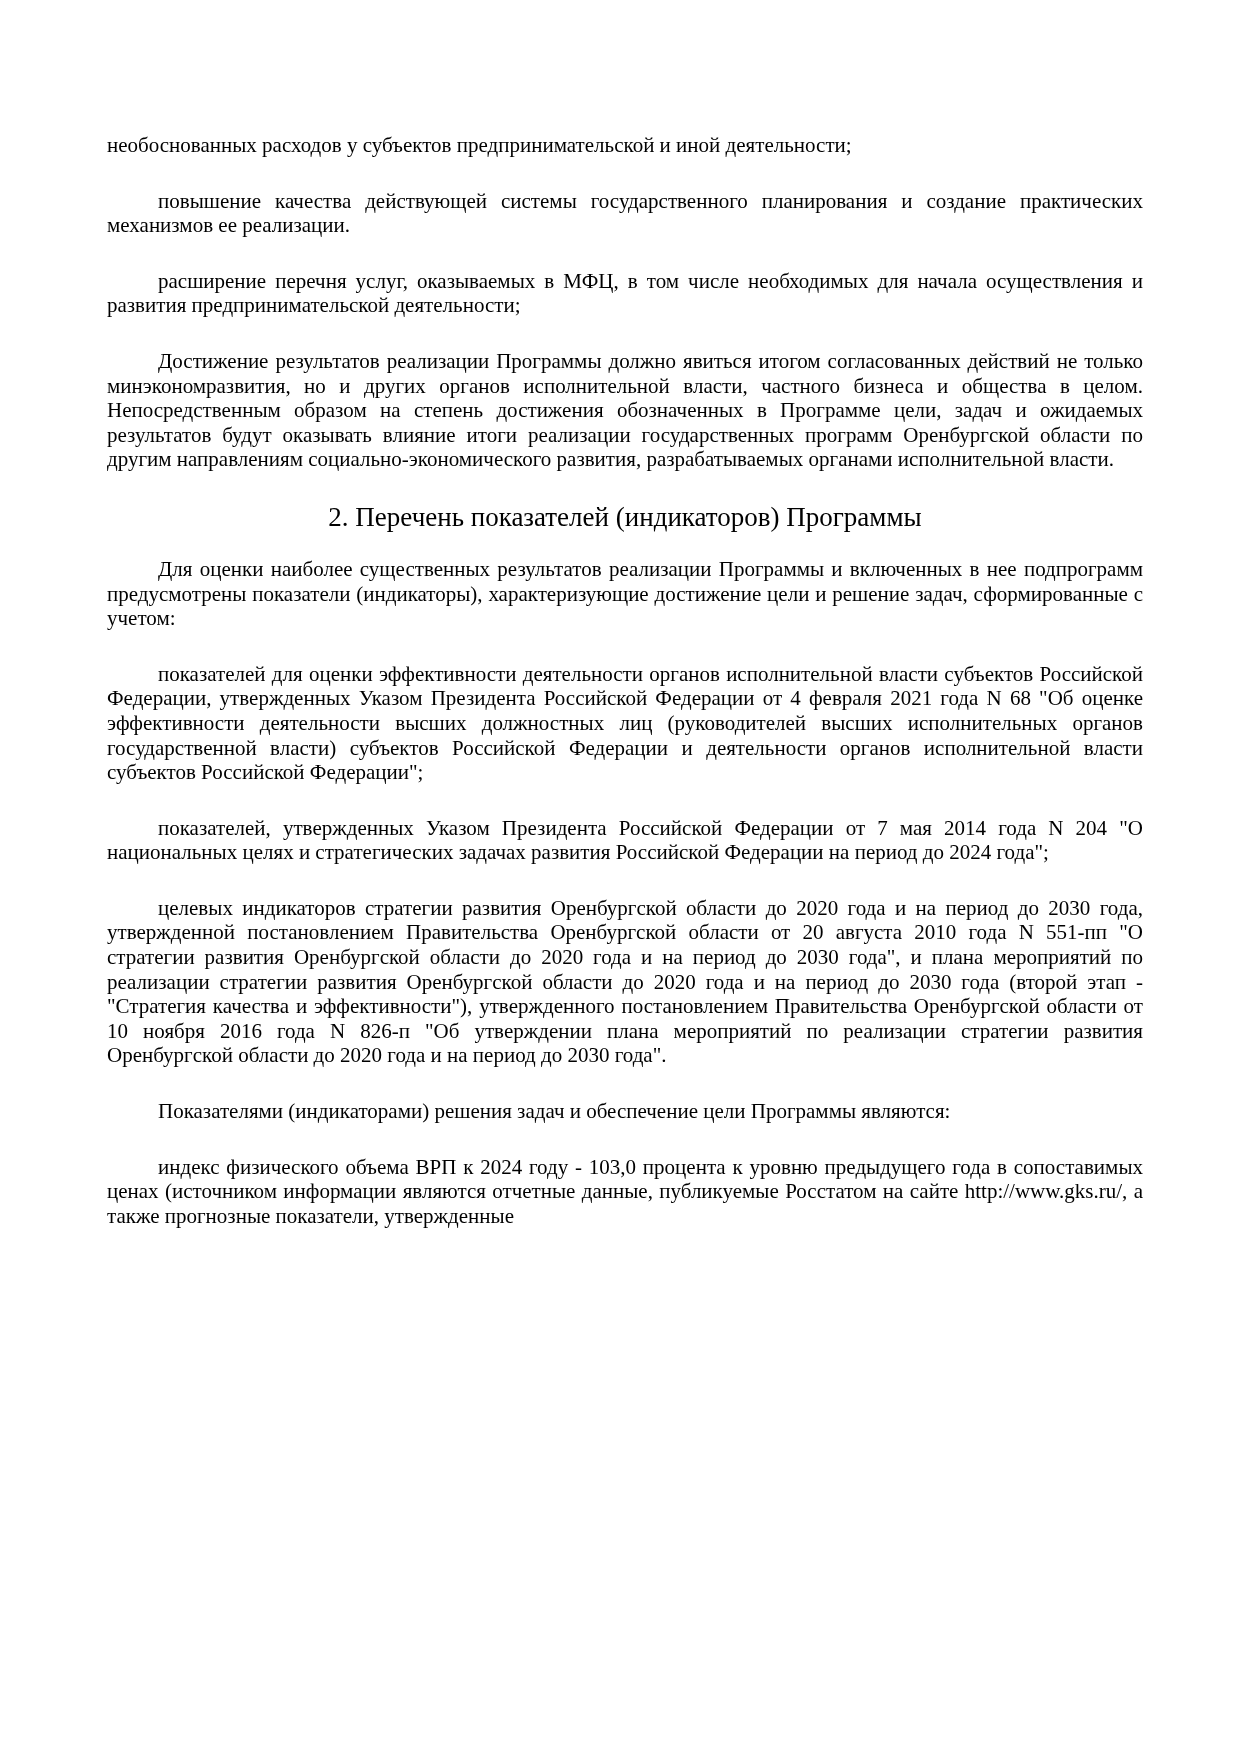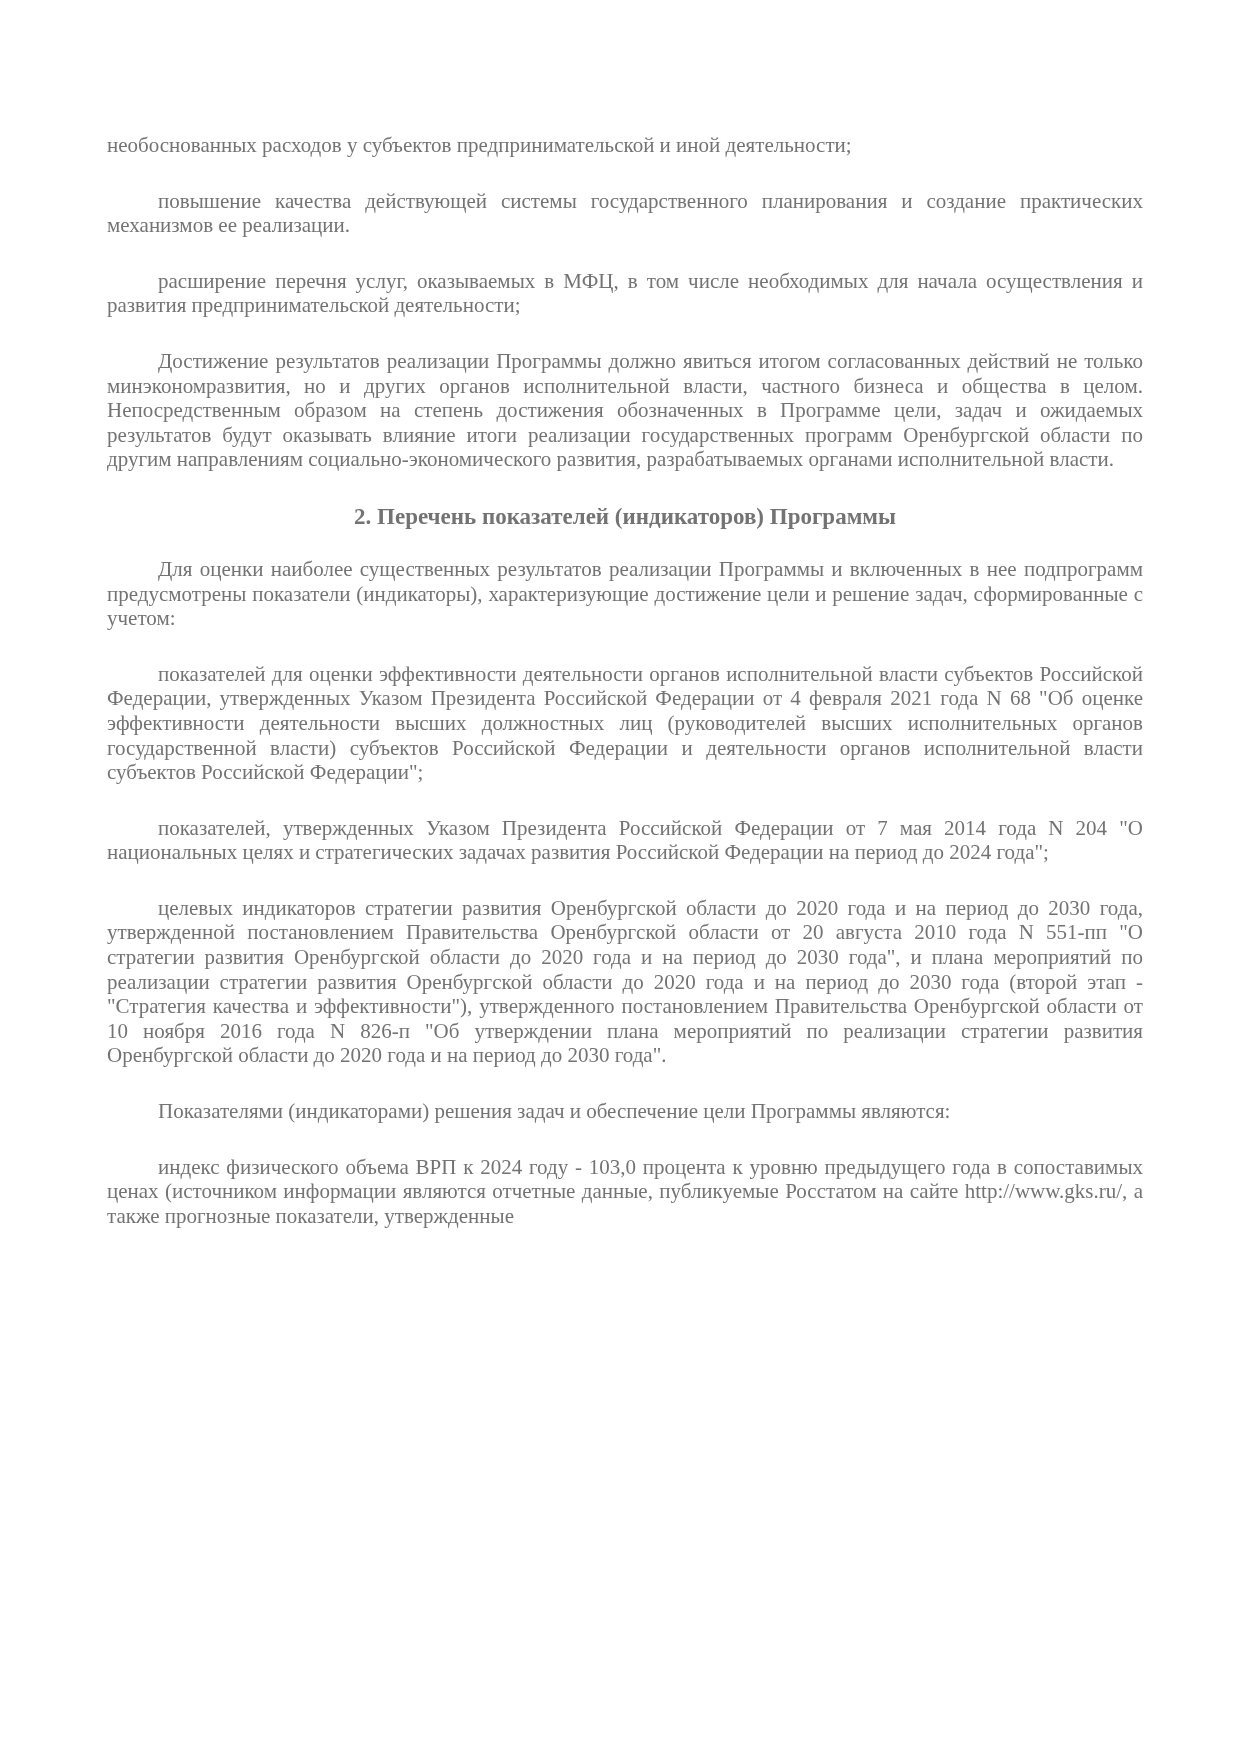--- a/index.html
+++ b/index.html
@@ -14,35 +14,35 @@
       overflow: hidden;
     }
     .page {
       position: absolute;
       left: 107px;
       top: 133px;
       width: 1036px;
       font-family: "Liberation Serif", "DejaVu Serif", serif;
       font-size: 21px;
       line-height: 24.6px;
-      color: #737373;
+      color: #000000;
     }
     .para {
       margin: 0 0 31px 0;
       text-align: justify;
       text-indent: 51px;
     }
     .para.no-indent {
       text-indent: 0;
     }
     .heading {
       margin: 10px 0 26px 0;
       text-align: center;
-      font-weight: bold;
-      font-size: 23px;
+      font-weight: normal;
+      font-size: 27px;
       line-height: 28px;
       text-indent: 0;
     }
     .para.last {
       margin-bottom: 18px;
     }
   </style>
 </head>
 <body>
 

